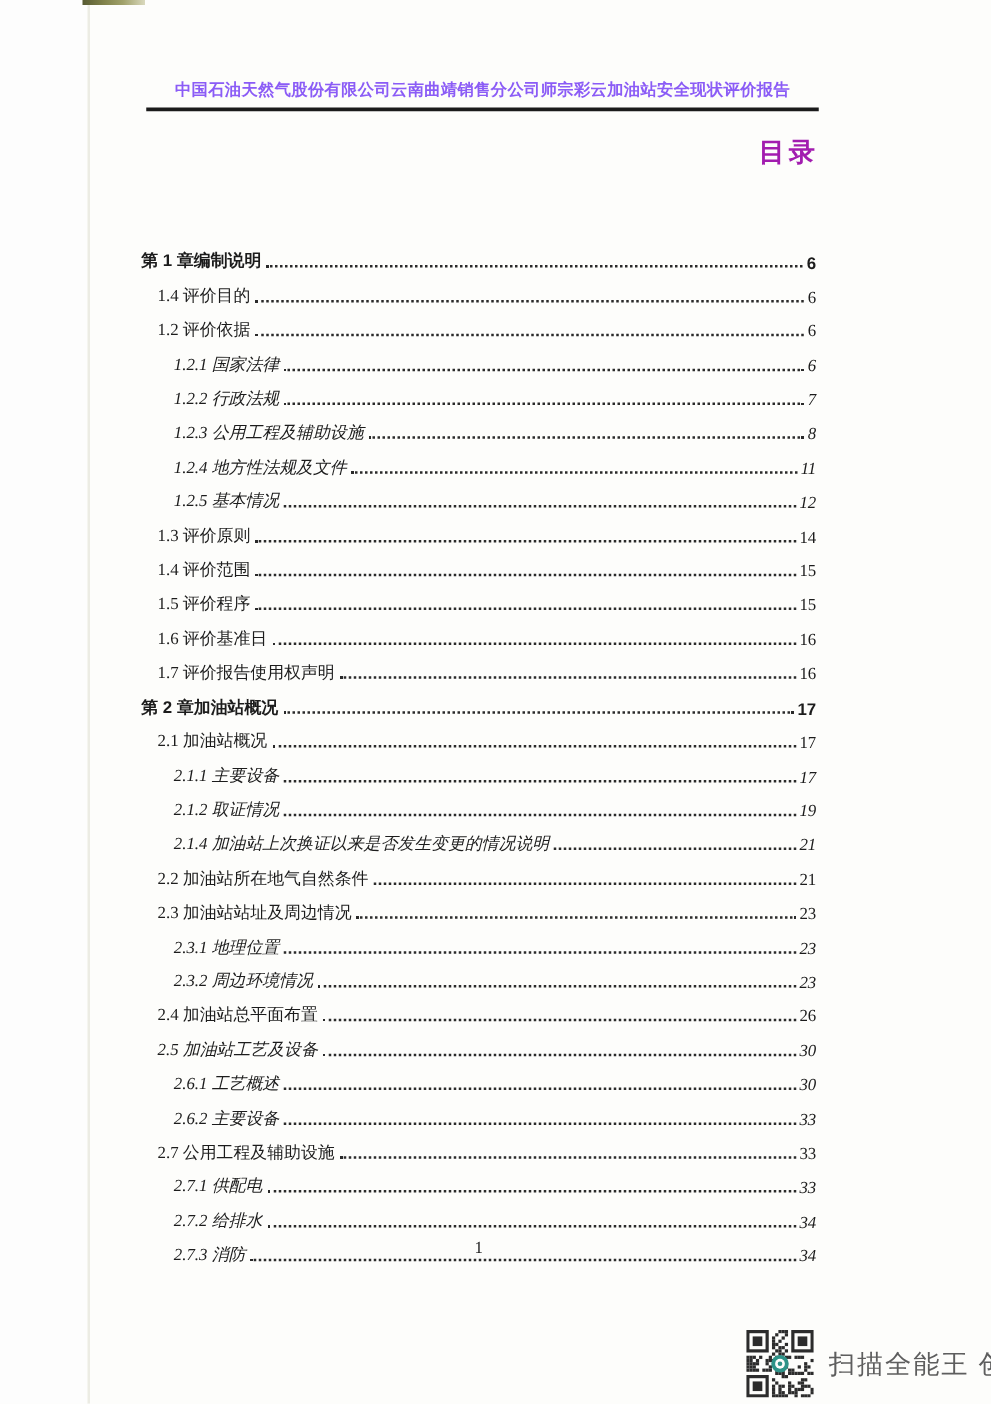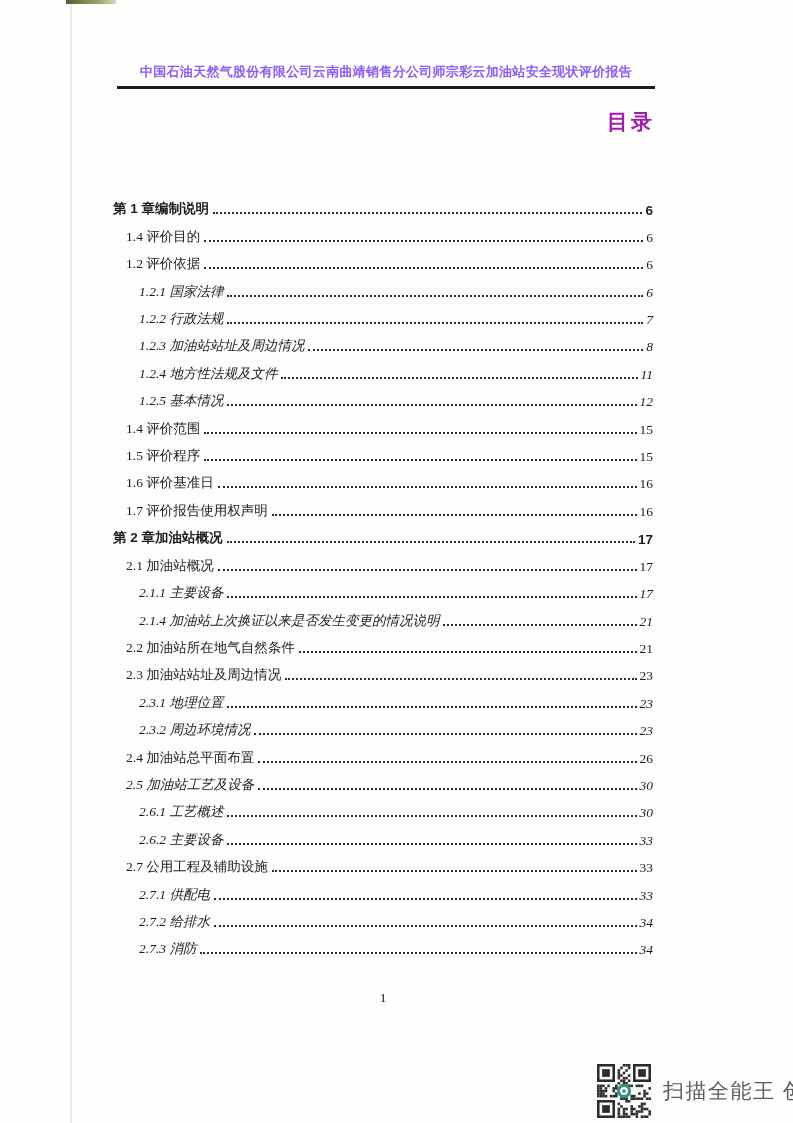--- a/index.html
+++ b/index.html
@@ -87,33 +87,38 @@
     <span class="lbl">1.2.1 国家法律</span>
     <span class="leader"></span>
     <span class="pg">6</span>
   </div>
       <div class="toc-row lv2">
     <span class="lbl">1.2.2 行政法规</span>
     <span class="leader"></span>
     <span class="pg">7</span>
   </div>
       <div class="toc-row lv2">
-    <span class="lbl">1.2.3 加油站站址及周边情况</span>
+    <span class="lbl">1.2.3 公用工程及辅助设施</span>
     <span class="leader"></span>
     <span class="pg">8</span>
   </div>
       <div class="toc-row lv2">
     <span class="lbl">1.2.4 地方性法规及文件</span>
     <span class="leader"></span>
     <span class="pg">11</span>
   </div>
       <div class="toc-row lv2">
     <span class="lbl">1.2.5 基本情况</span>
     <span class="leader"></span>
     <span class="pg">12</span>
+  </div>
+      <div class="toc-row lv1">
+    <span class="lbl">1.3 评价原则</span>
+    <span class="leader"></span>
+    <span class="pg">14</span>
   </div>
       <div class="toc-row lv1">
     <span class="lbl">1.4 评价范围</span>
     <span class="leader"></span>
     <span class="pg">15</span>
   </div>
       <div class="toc-row lv1">
     <span class="lbl">1.5 评价程序</span>
     <span class="leader"></span>
     <span class="pg">15</span>
@@ -135,20 +140,25 @@
   </div>
       <div class="toc-row lv1">
     <span class="lbl">2.1 加油站概况</span>
     <span class="leader"></span>
     <span class="pg">17</span>
   </div>
       <div class="toc-row lv2">
     <span class="lbl">2.1.1 主要设备</span>
     <span class="leader"></span>
     <span class="pg">17</span>
+  </div>
+      <div class="toc-row lv2">
+    <span class="lbl">2.1.2 取证情况</span>
+    <span class="leader"></span>
+    <span class="pg">19</span>
   </div>
       <div class="toc-row lv2">
     <span class="lbl">2.1.4 加油站上次换证以来是否发生变更的情况说明</span>
     <span class="leader"></span>
     <span class="pg">21</span>
   </div>
       <div class="toc-row lv1">
     <span class="lbl">2.2 加油站所在地气自然条件</span>
     <span class="leader"></span>
     <span class="pg">21</span>

